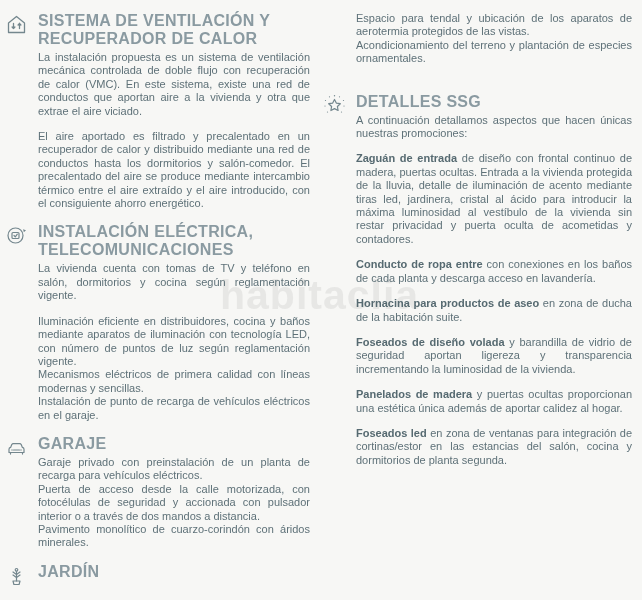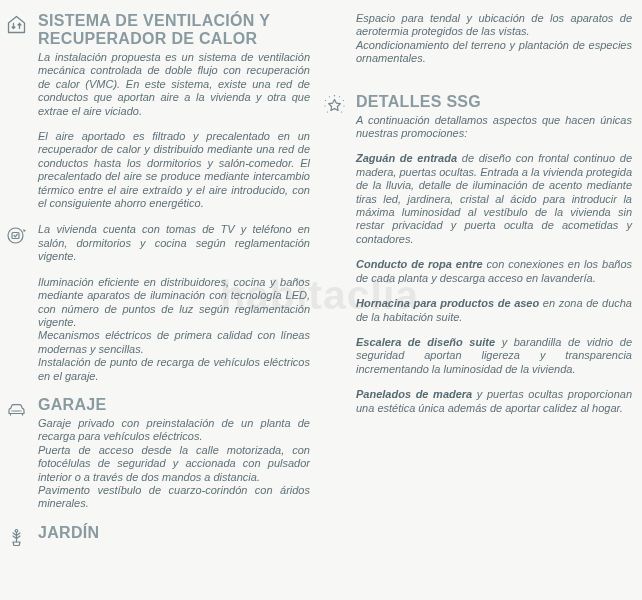--- a/index.html
+++ b/index.html
@@ -38,21 +38,20 @@
     color: #8a9aa1;
   }
   .block { margin: 0 0 12px 0; }
   .block:last-child { margin-bottom: 0; }
   .line, .feature {
     margin: 0;
     font-size: 11px;
     line-height: 13.4px;
     text-align: justify;
     color: #5e7178;
-    font-style: italic;
   }
   .feature b { font-weight: 700; color: #566a71; }
   .continuation { padding-left: 34px; margin-bottom: 27px; }
 </style>
 </head>
 <body>
 
 <div class="watermark">habitaclia</div>
 
 <div class="col col-left">
@@ -76,20 +75,21 @@
 
   <div class="section">
     <span class="section-icon">
       <svg viewBox="0 0 23 23" fill="none" stroke="#74878e" stroke-width="1.2" stroke-linecap="round" stroke-linejoin="round">
         <circle cx="10.5" cy="11.5" r="7.5"></circle>
         <rect x="7" y="8.5" width="7" height="6" rx="1"></rect>
         <path d="M9 11.5 l1.3 1.3 2-2.6"></path>
         <path d="M18 5.2 l3 1.1 -2.1 1.9 Z" fill="#74878e" stroke="none"></path>
       </svg>
     </span>
+    <h2>INSTALACIÓN ELÉCTRICA, TELECOMUNICACIONES</h2>
     <div class="block">
       <p class="line">La vivienda cuenta con tomas de TV y teléfono en salón, dormitorios y cocina según reglamentación vigente.</p>
     </div>
     <div class="block">
       <p class="line">Iluminación eficiente en distribuidores, cocina y baños mediante aparatos de iluminación con tecnología LED, con número de puntos de luz según reglamentación vigente.</p>
       <p class="line">Mecanismos eléctricos de primera calidad con líneas modernas y sencillas.</p>
       <p class="line">Instalación de punto de recarga de vehículos eléctricos en el garaje.</p>
     </div>
   </div>
 
@@ -100,21 +100,21 @@
         <path d="M5.5 16.5 v1.6 M17.5 16.5 v1.6"></path>
         <circle cx="7" cy="14" r="0.7" fill="#74878e" stroke="none"></circle>
         <circle cx="16" cy="14" r="0.7" fill="#74878e" stroke="none"></circle>
         <path d="M8.5 14 h6"></path>
       </svg>
     </span>
     <h2>GARAJE</h2>
     <div class="block">
       <p class="line">Garaje privado con preinstalación de un planta de recarga para vehículos eléctricos.</p>
       <p class="line">Puerta de acceso desde la calle motorizada, con fotocélulas de seguridad y accionada con pulsador interior o a través de dos mandos a distancia.</p>
-      <p class="line">Pavimento vestíbulo de cuarzo-corindón con áridos minerales.</p>
+      <p class="line">Pavimento monolítico de cuarzo-corindón con áridos minerales.</p>
     </div>
   </div>
 
   <div class="section">
     <span class="section-icon">
       <svg viewBox="0 0 23 23" fill="none" stroke="#74878e" stroke-width="1.2" stroke-linecap="round" stroke-linejoin="round">
         <path d="M11.5 17 V7.5"></path>
         <path d="M11.5 10.5 L8 8 M11.5 13.5 L8 11 M11.5 10.5 L15 8 M11.5 13.5 L15 11"></path>
         <circle cx="11.5" cy="5.8" r="1.3"></circle>
         <path d="M8 17 h7 l-0.9 3.5 h-5.2 Z"></path>
@@ -157,20 +157,23 @@
     <div class="block">
       <p class="feature"><b>Zaguán de entrada</b><span> de diseño con frontal continuo de madera, puertas ocultas. Entrada a la vivienda protegida de la lluvia, detalle de iluminación de acento mediante tiras led, jardinera, cristal al ácido para introducir la máxima luminosidad al vestíbulo de la vivienda sin restar privacidad y puerta oculta de acometidas y contadores.</span></p>
     </div>
     <div class="block">
       <p class="feature"><b>Conducto de ropa entre</b><span> con conexiones en los baños de cada planta y descarga acceso en lavandería.</span></p>
     </div>
     <div class="block">
       <p class="feature"><b>Hornacina para productos de aseo</b><span> en zona de ducha de la habitación suite.</span></p>
     </div>
     <div class="block">
-      <p class="feature"><b>Escalera de diseño suite</b><span> y barandilla de vidrio de seguridad aportan ligereza y transparencia incrementando la luminosidad de la vivienda.</span></p>
+      <p class="feature"><b>Foseados de diseño volada</b><span> y barandilla de vidrio de seguridad aportan ligereza y transparencia incrementando la luminosidad de la vivienda.</span></p>
     </div>
     <div class="block">
       <p class="feature"><b>Panelados de madera</b><span> y puertas ocultas proporcionan una estética única además de aportar calidez al hogar.</span></p>
+    </div>
+    <div class="block">
+      <p class="feature"><b>Foseados led</b><span> en zona de ventanas para integración de cortinas/estor en las estancias del salón, cocina y dormitorios de planta segunda.</span></p>
     </div>
   </div>
 
 </div>
 
 </body></html>

